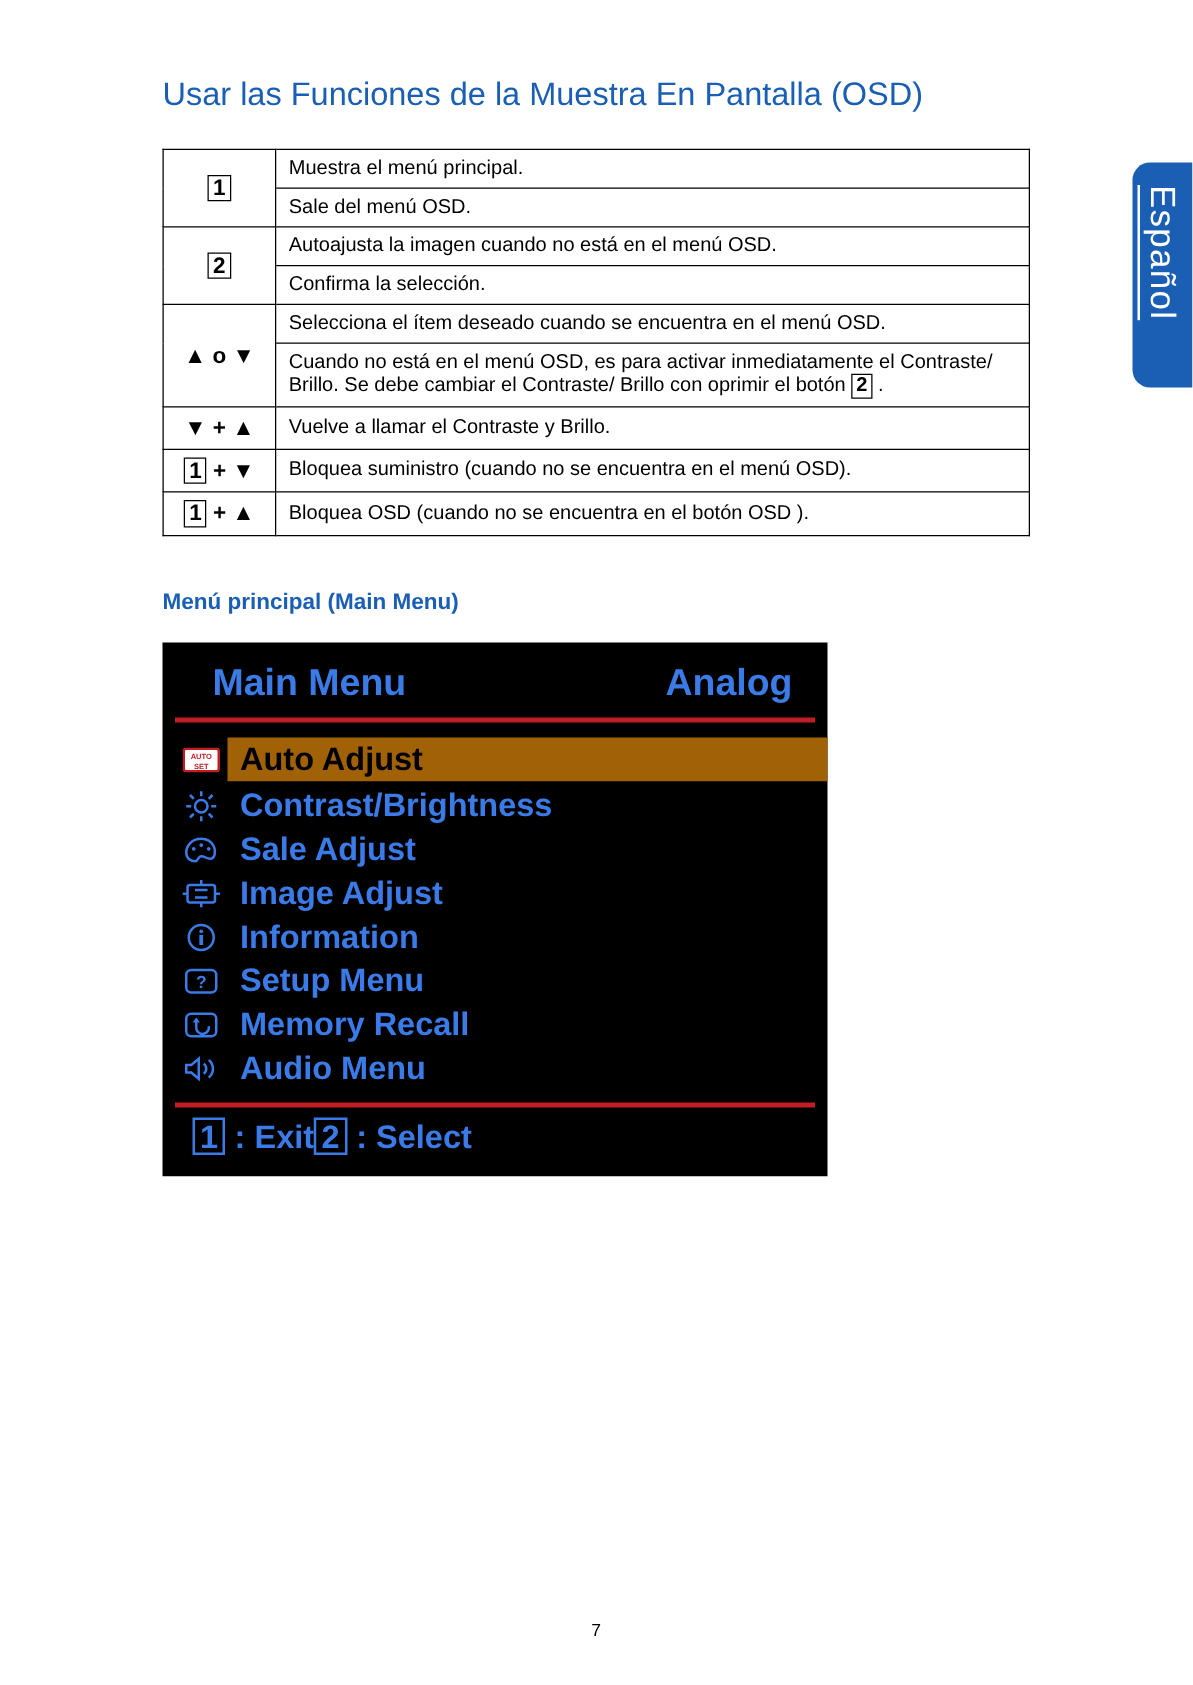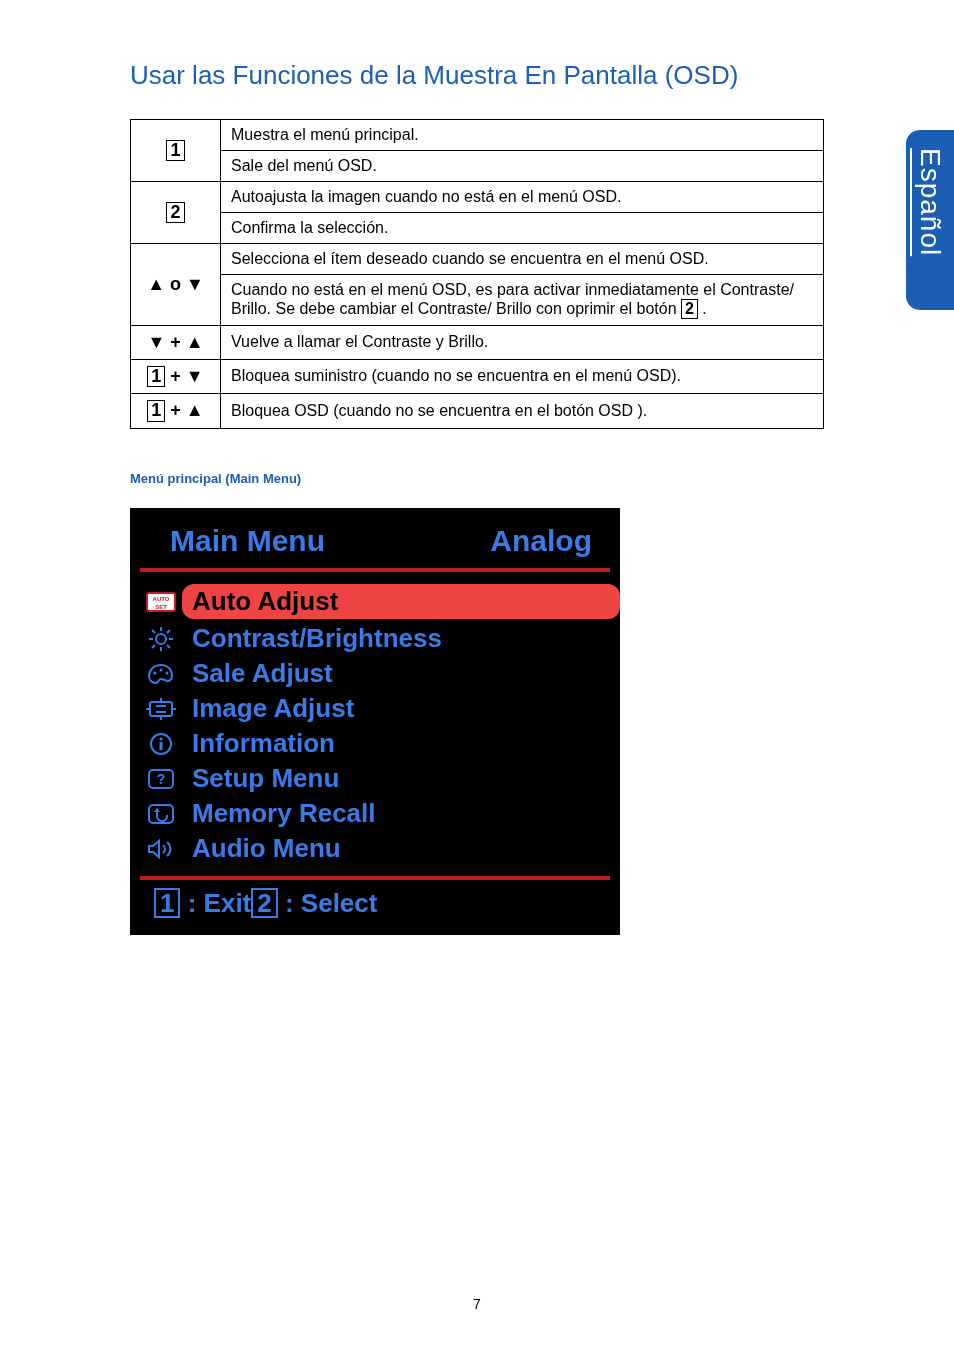--- a/index.html
+++ b/index.html
@@ -62,26 +62,26 @@
     display: inline-block;
     border: 1.5px solid #000;
     min-width: 16px;
     text-align: center;
     padding: 0 3px;
     font-weight: bold;
     line-height: 1.1;
   }
   .section-sub {
     color: #1a5fb4;
-    font-size: 13px;
+    font-size: 18px;
     font-weight: bold;
     margin: 42px 0 22px 0;
   }
   .osd {
-    width: 490px;
+    width: 532px;
     background: #000;
     padding: 10px 0 12px 0;
   }
   .osd-header {
     display: flex;
     justify-content: space-between;
     padding: 6px 28px 10px 40px;
   }
   .osd-header span {
     color: #3b7be8;
@@ -103,25 +103,24 @@
     font-weight: bold;
   }
   .icon-wrap {
     width: 34px;
     height: 26px;
     display: flex;
     align-items: center;
     justify-content: center;
   }
   .osd-row.selected .label-bg {
-    background: #ef4444;
+    background: #a16207;
     flex: 1;
     padding: 2px 0 2px 10px;
     margin-left: -10px;
-    border-radius: 12px;
   }
   .osd-footer {
     display: flex;
     justify-content: flex-start;
     padding: 8px 24px 4px 24px;
   }
   .osd-footer span {
     color: #3b7be8;
     font-size: 26px;
     font-weight: bold;

